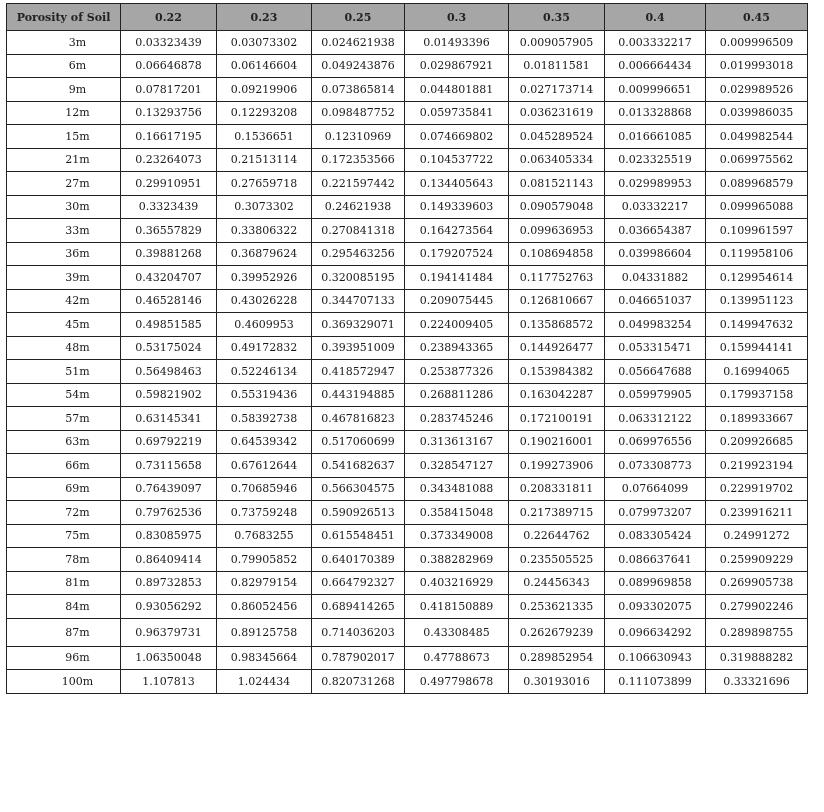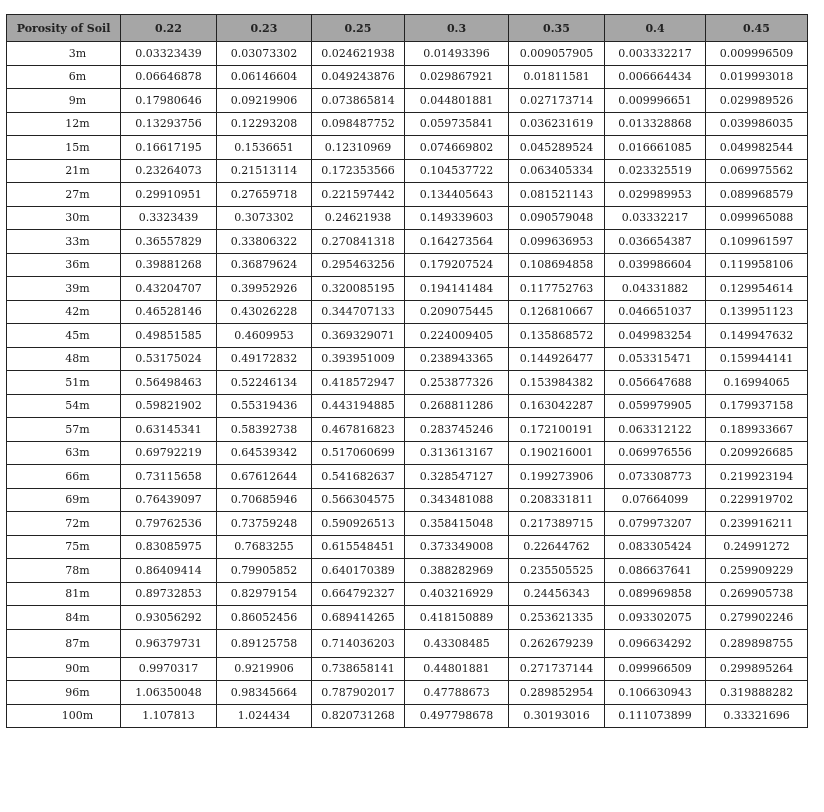--- a/index.html
+++ b/index.html
@@ -1,17 +1,17 @@
 <!DOCTYPE html>
 <html><head>
   <meta charset="utf-8">
   <style>
     html, body { margin: 0; padding: 0; background: #ffffff; }
     body { width: 824px; height: 812px; position: relative; overflow: hidden; }
-    .wrap { position: absolute; left: 6px; top: 14px; }
+    .wrap { position: absolute; left: 6px; top: 3px; }
     table {
       border-collapse: collapse;
       font-family: "DejaVu Serif", "Liberation Serif", serif;
       font-size: 11px;
       color: #1a1a1a;
       table-layout: fixed;
       width: 801px;
     }
     th, td {
       border: 1px solid #222222;
@@ -72,21 +72,21 @@
           <td>0.06646878</td>
           <td>0.06146604</td>
           <td>0.049243876</td>
           <td>0.029867921</td>
           <td>0.01811581</td>
           <td>0.006664434</td>
           <td>0.019993018</td>
         </tr>
         <tr>
           <td class="rowhead">9m</td>
-          <td>0.17980646</td>
+          <td>0.07817201</td>
           <td>0.09219906</td>
           <td>0.073865814</td>
           <td>0.044801881</td>
           <td>0.027173714</td>
           <td>0.009996651</td>
           <td>0.029989526</td>
         </tr>
         <tr>
           <td class="rowhead">12m</td>
           <td>0.13293756</td>
@@ -311,30 +311,20 @@
           <td class="rowhead">87m</td>
           <td>0.96379731</td>
           <td>0.89125758</td>
           <td>0.714036203</td>
           <td>0.43308485</td>
           <td>0.262679239</td>
           <td>0.096634292</td>
           <td>0.289898755</td>
         </tr>
         <tr>
-          <td class="rowhead">90m</td>
-          <td>0.9970317</td>
-          <td>0.9219906</td>
-          <td>0.738658141</td>
-          <td>0.44801881</td>
-          <td>0.271737144</td>
-          <td>0.099966509</td>
-          <td>0.299895264</td>
-        </tr>
-        <tr>
           <td class="rowhead">96m</td>
           <td>1.06350048</td>
           <td>0.98345664</td>
           <td>0.787902017</td>
           <td>0.47788673</td>
           <td>0.289852954</td>
           <td>0.106630943</td>
           <td>0.319888282</td>
         </tr>
         <tr>

